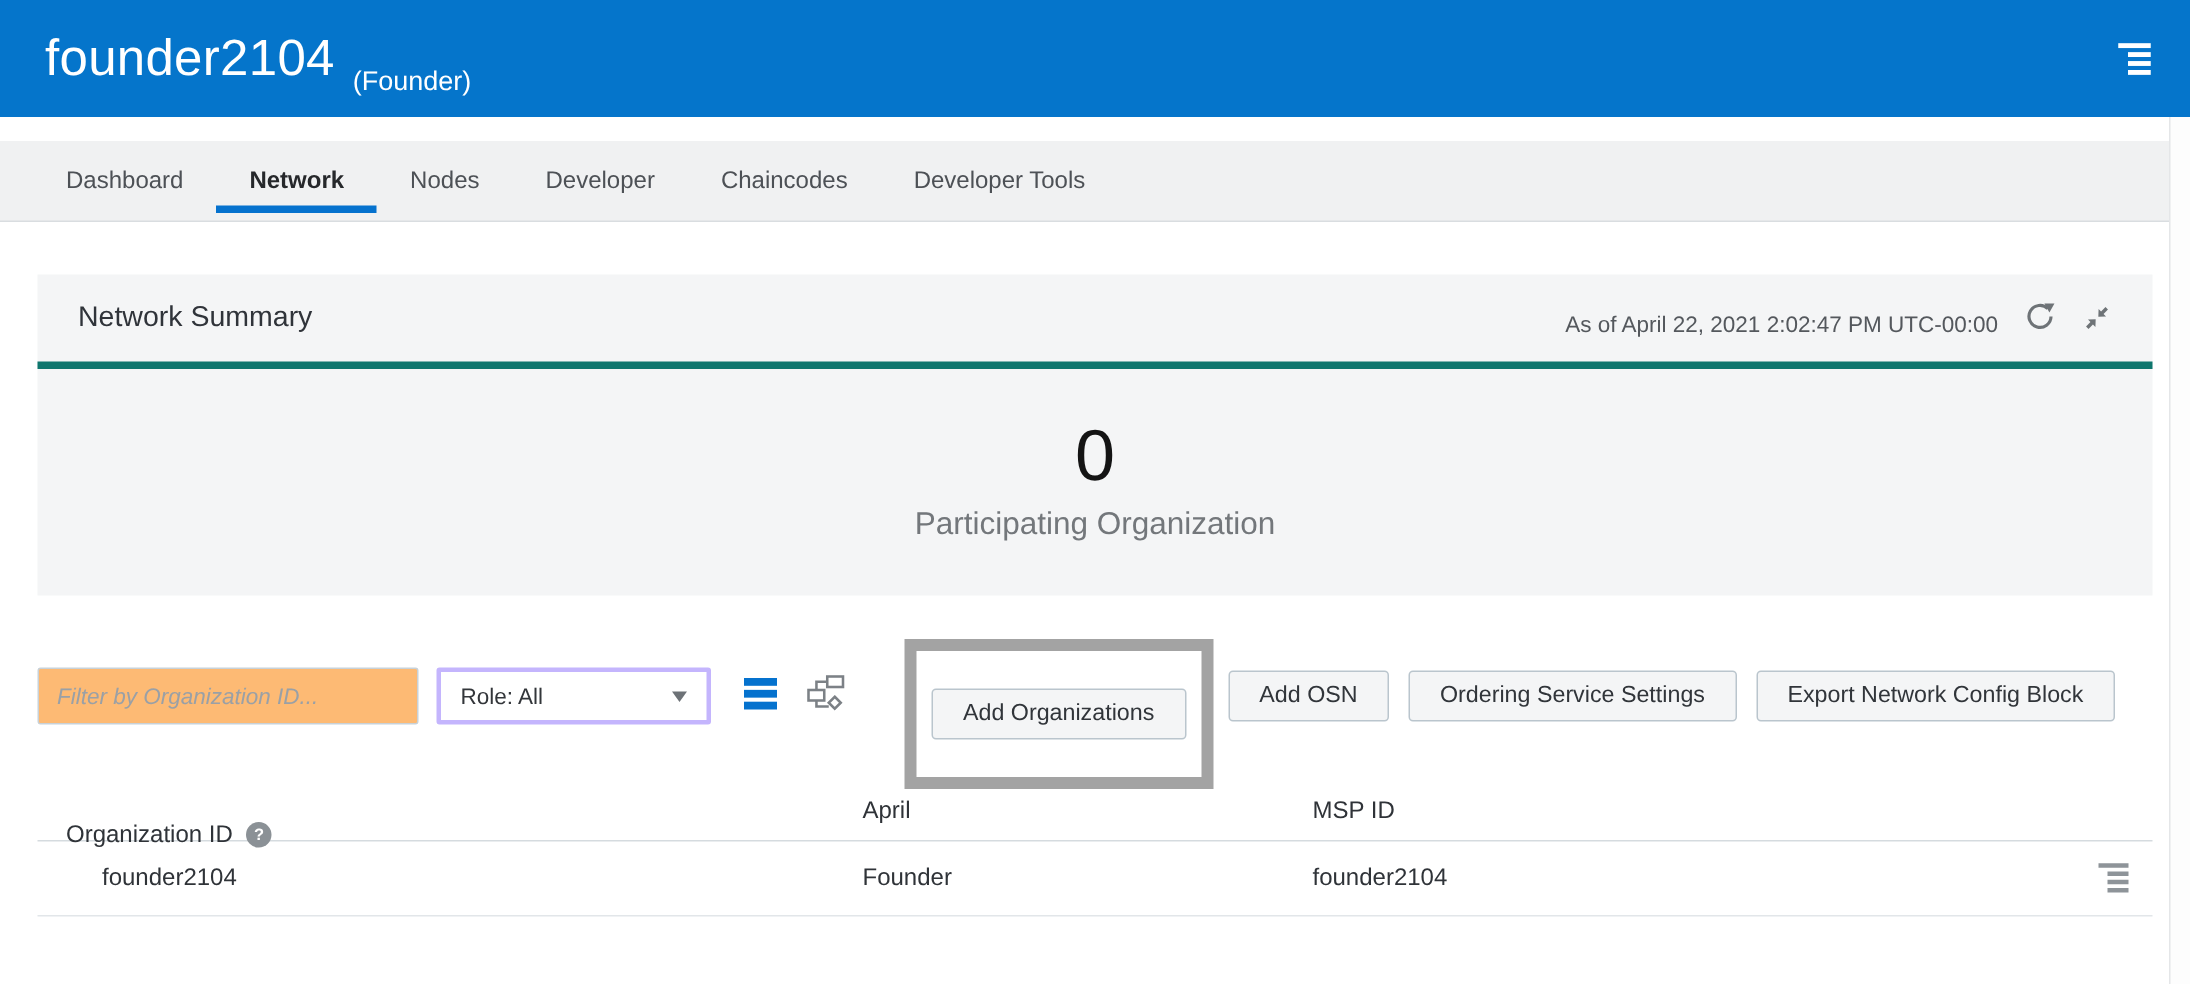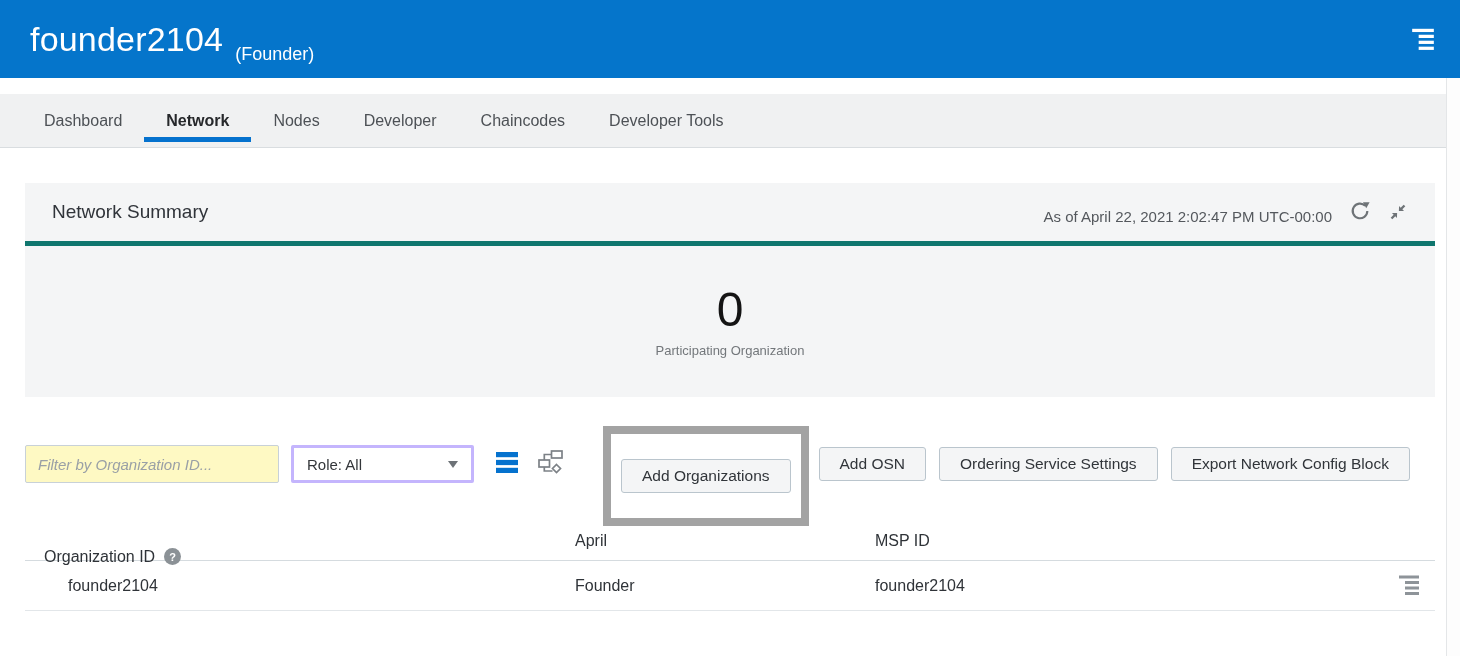--- a/index.html
+++ b/index.html
@@ -28,25 +28,25 @@
 
   
   .panel { margin: 35px 11px 0 25px; background: #f4f5f6; }
   .panel-header { height: 63px; display: flex; align-items: center; padding: 0 27px; border-bottom: 5px solid #0f766e; }
   .panel-title { font-size: 19px; color: #30343a; }
   .panel-right { margin-left: auto; display: flex; align-items: flex-end; }
   .as-of { font-size: 15px; color: #54585d; }
   .panel-right .icon-btn { margin-left: 17px; }
   .panel-body { height: 151px; display: flex; flex-direction: column; align-items: center; justify-content: center; }
   .stat-value { font-size: 48px; line-height: 1; color: #141414; }
-  .stat-label { margin-top: 9px; font-size: 13px; color: #73777b; }
+  .stat-label { margin-top: 9px; font-size: 21px; color: #73777b; }
 
   
   .toolbar { margin: 34px 11px 0 25px; height: 66px; display: flex; align-items: center; }
-  .filter-input { width: 254px; height: 38px; border: 1px solid #c8d1d8; border-radius: 2px; padding: 0 12px; font-size: 15px; font-family: inherit; color: #333; background: #fef9c3; }
+  .filter-input { width: 254px; height: 38px; border: 1px solid #c8d1d8; border-radius: 2px; padding: 0 12px; font-size: 15px; font-family: inherit; color: #333; background: #fdba74; }
   .filter-input::placeholder { color: #9aa0a6; font-style: italic; opacity: 1; }
   .role-select { margin-left: 12px; width: 183px; height: 38px; border: 3px solid #c4b5fd; border-radius: 2px; background: #fff; display: flex; align-items: center; padding: 0 13px; font-size: 15px; color: #33363a; cursor: pointer; }
   .caret-down { margin-left: auto; width: 0; height: 0; border-left: 5.5px solid transparent; border-right: 5.5px solid transparent; border-top: 7px solid #6d7277; }
   .view-icon-list { margin-left: 21px; }
   .view-icon-topo { margin-left: 18px; }
   .red-annotation { margin-left: 39px; border: 8px solid #a3a3a3; padding: 25px 10px; display: inline-flex; margin-top: 24px; }
   .btn { height: 34px; background: #f4f5f6; border: 1px solid #bac5cd; border-radius: 3px; font-size: 15.5px; color: #31353a; padding: 0 20px; font-family: inherit; cursor: pointer; white-space: nowrap; }
   .btn-osn { margin-left: 10px; }
   .btn-oss { margin-left: 13px; }
   .btn-export { margin-left: 13px; }

